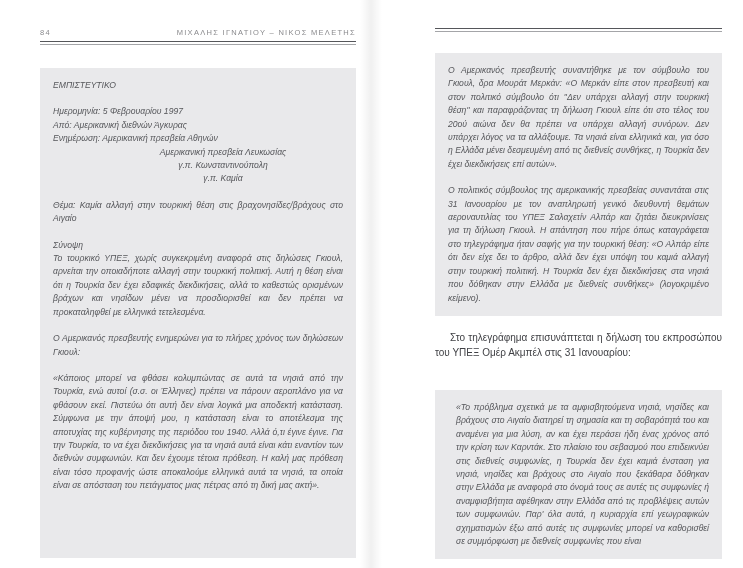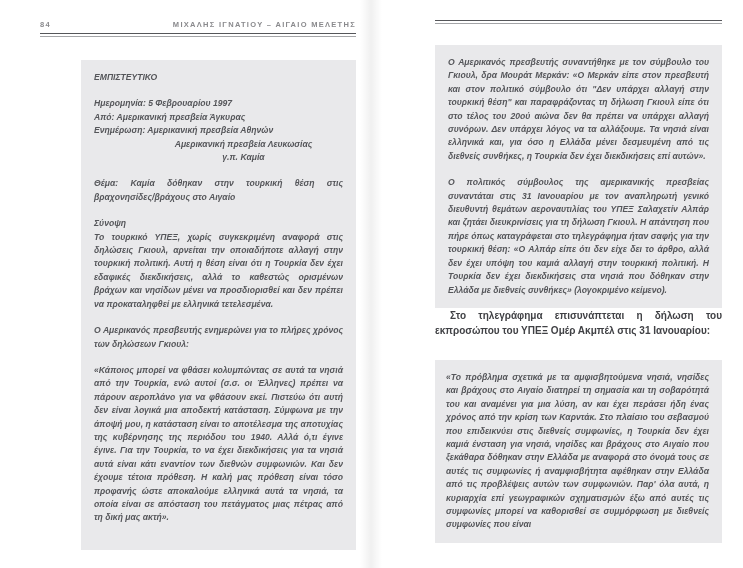--- a/index.html
+++ b/index.html
@@ -8,81 +8,83 @@
     background: #ffffff;
     font-family: "Liberation Sans", "DejaVu Sans", sans-serif;
     -webkit-font-smoothing: antialiased;
   }
   .spread { position: relative; width: 743px; height: 568px; background: #ffffff; }
   .spine {
     position: absolute; left: 360px; top: 0; width: 22px; height: 568px;
     background: linear-gradient(to right, rgba(0,0,0,0) 0%, rgba(0,0,0,0.06) 50%, rgba(0,0,0,0) 100%);
     pointer-events: none;
   }
-  .page { position: absolute; top: 20px; font-weight: bold; }
+  .page { position: absolute; top: 28px; }
   .page-left  { left: 40px;  width: 316px; }
   .page-right { left: 435px; width: 287px; }
 
   .pagehead {
     display: flex; justify-content: space-between; align-items: flex-end;
     font-size: 7.5px; letter-spacing: 1.3px; color: #8a8a8d;
     padding-bottom: 4px; white-space: nowrap;
   }
   .rule { height: 4px; border-top: 1.6px solid #55565a; border-bottom: 1px solid #a4a5a8; }
 
   .graybox {
     background: #e9e9eb;
     padding: 11px 13px;
     color: #55565a;
     font-style: italic;
     font-size: 8.6px;
     line-height: 13.4px;
     text-align: justify;
   }
-  .page-left .graybox { margin-top: 23px; min-height: 490px; margin-left: 41px; }
+  .page-left .graybox { margin-top: 23px; min-height: 490px; }
   .page-right .graybox.first { margin-top: 21px; }
-  .page-right .graybox.second { margin-top: 21px; padding-left: 11px; }
+  .page-right .graybox.second { margin-top: 29px; padding-left: 21px; }
 
   .tline { text-align: left; }
   .cc { padding-left: 50px; text-align: center; }
   .gap { height: 13px; }
   .para { margin: 0; }
   .para + .para { margin-top: 13px; }
 
   .bodypara {
+    margin-top: 14px;
     font-style: normal;
     font-size: 10px;
     line-height: 15.5px;
     color: #404145;
     text-align: justify;
     text-indent: 15px;
   }
 </style>
 </head>
 <body>
 
 <div class="spread">
 
   <div class="page page-left">
     <div class="pagehead">
       <span>84</span>
-      <span>ΜΙΧΑΛΗΣ ΙΓΝΑΤΙΟΥ – ΑΙΓΑΙΟ ΜΕΛΕΤΗΣ</span>
+      <span>ΜΙΧΑΛΗΣ ΙΓΝΑΤΙΟΥ – ΝΙΚΟΣ ΜΕΛΕΤΗΣ</span>
     </div>
     <div class="rule"></div>
 
     <div class="graybox">
       <div class="tline">ΕΜΠΙΣΤΕΥΤΙΚΟ</div>
       <div class="gap"></div>
       <div class="tline">Ημερομηνία: 5 Φεβρουαρίου 1997</div>
-      <div class="tline">Από: Αμερικανική πρεσβεία Άγκυρας</div>
+      <div class="tline">Από: Αμερικανική διεθνών Άγκυρας</div>
       <div class="tline">Ενημέρωση: Αμερικανική πρεσβεία Αθηνών</div>
       <div class="cc">Αμερικανική πρεσβεία Λευκωσίας</div>
+      <div class="cc">γ.π. Κωνσταντινούπολη</div>
       <div class="cc">γ.π. Καμία</div>
       <div class="gap"></div>
-      <p class="para">Θέμα: Καμία δόθηκαν στην τουρκική θέση στις βραχονησίδες/βράχους στο Αιγαίο</p>
+      <p class="para">Θέμα: Καμία αλλαγή στην τουρκική θέση στις βραχονησίδες/βράχους στο Αιγαίο</p>
       <div class="gap"></div>
       <div class="tline">Σύνοψη</div>
       <p class="para" style="margin-top:0">Το τουρκικό ΥΠΕΞ, χωρίς συγκεκριμένη αναφορά στις δηλώσεις Γκιουλ, αρνείται την οποιαδήποτε αλλαγή στην τουρκική πολιτική. Αυτή η θέση είναι ότι η Τουρκία δεν έχει εδαφικές διεκδικήσεις, αλλά το καθεστώς ορισμένων βράχων και νησίδων μένει να προσδιορισθεί και δεν πρέπει να προκαταληφθεί με ελληνικά τετελεσμένα.</p>
       <p class="para">Ο Αμερικανός πρεσβευτής ενημερώνει για το πλήρες χρόνος των δηλώσεων Γκιουλ:</p>
       <p class="para">«Κάποιος μπορεί να φθάσει κολυμπώντας σε αυτά τα νησιά από την Τουρκία, ενώ αυτοί (σ.σ. οι Έλληνες) πρέπει να πάρουν αεροπλάνο για να φθάσουν εκεί. Πιστεύω ότι αυτή δεν είναι λογικά μια αποδεκτή κατάσταση. Σύμφωνα με την άποψή μου, η κατάσταση είναι το αποτέλεσμα της αποτυχίας της κυβέρνησης της περιόδου του 1940. Αλλά ό,τι έγινε έγινε. Για την Τουρκία, το να έχει διεκδικήσεις για τα νησιά αυτά είναι κάτι εναντίον των διεθνών συμφωνιών. Και δεν έχουμε τέτοια πρόθεση. Η καλή μας πρόθεση είναι τόσο προφανής ώστε αποκαλούμε ελληνικά αυτά τα νησιά, τα οποία είναι σε απόσταση του πετάγματος μιας πέτρας από τη δική μας ακτή».</p>
     </div>
   </div>
 
   <div class="page page-right">
     <div class="rule"></div>

